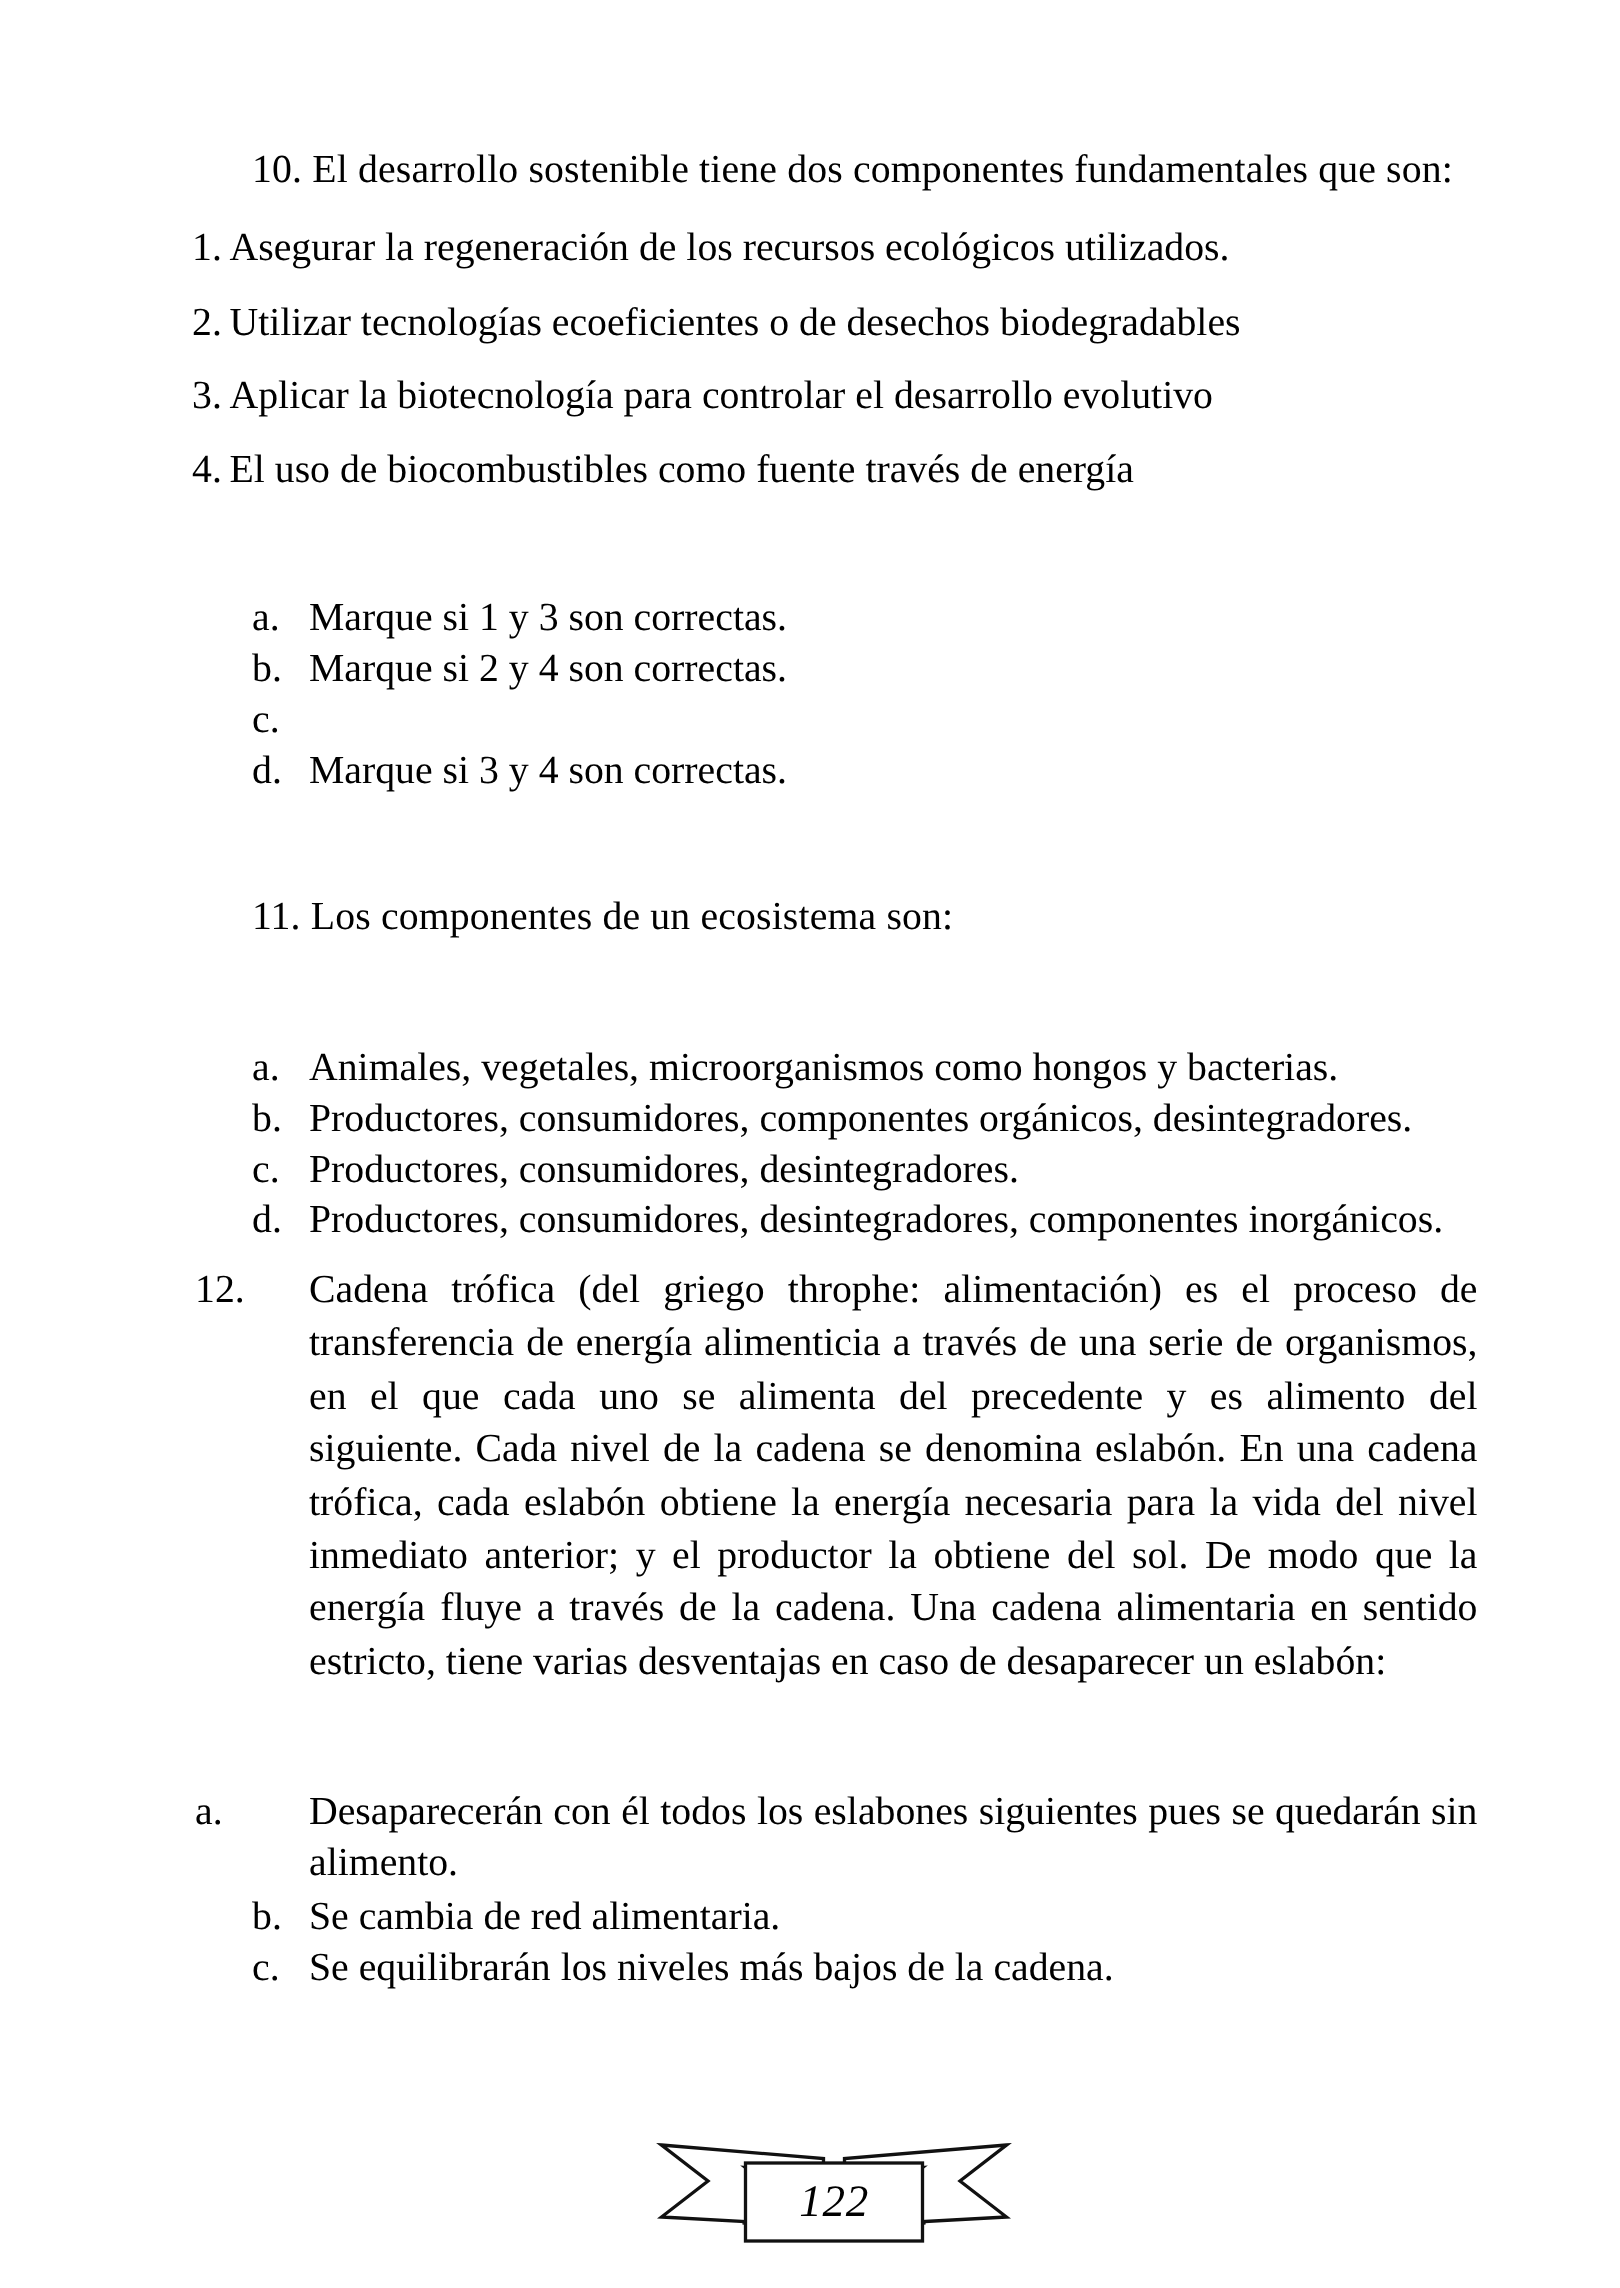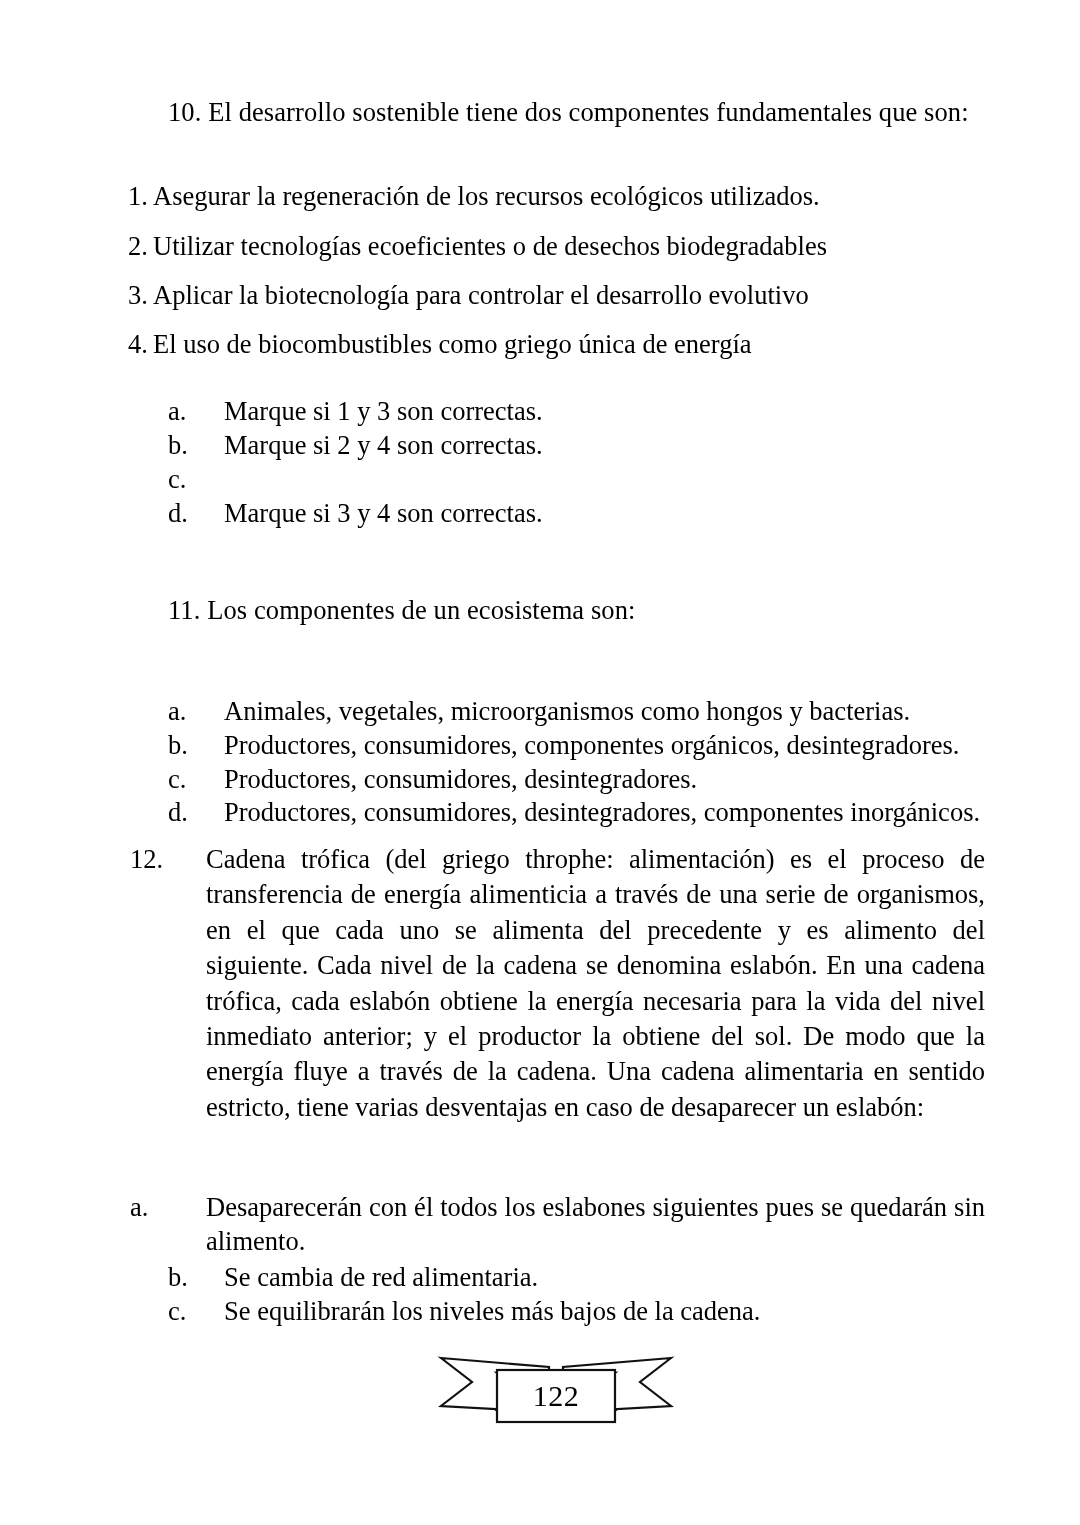--- a/index.html
+++ b/index.html
@@ -42,40 +42,39 @@
     display: flex;
     align-items: baseline;
     white-space: nowrap;
   }
   .stmt .marker {
     width: 25px;
     flex: 0 0 25px;
   }
   .stmt .body {
     flex: 1 1 auto;
-    margin-top: 32px;
   }
 
   
   .opt {
     position: absolute;
     left: 168px;
     font-size: 26.5px;
     line-height: 1.30;
     display: flex;
     align-items: baseline;
   }
   .opt .marker {
     width: 38px;
     flex: 0 0 38px;
   }
   .opt .body {
     flex: 1 1 auto;
   }
-  .opt.nowrap .body { white-space: nowrap; margin-left: 18px; }
+  .opt.nowrap .body { white-space: nowrap; }
 
   
   .opt.justify {
     display: block;
     right: 95px;
   }
   .opt.justify .inner {
     text-align: justify;
     text-justify: inter-word;
     padding-left: 38px;
@@ -106,23 +105,24 @@
   }
   .para .marker-inline {
     display: inline-block;
     width: 38px;
   }
 
   
   .ribbon {
     position: absolute;
     left: 432px;
-    top: 1348px;
+    top: 1420px;
     width: 248px;
     height: 82px;
+    font-style: italic;
   }
   .ribbon svg { display: block; }
   .ribbon .pagenum {
     position: absolute;
     left: 0;
     top: 0;
     width: 248px;
     height: 82px;
     display: flex;
     align-items: center;
@@ -151,21 +151,21 @@
   <div class="stmt" style="top:198px;">
     <span class="marker">2.</span>
     <span class="body">Utilizar tecnologías ecoeficientes o de desechos biodegradables</span>
   </div>
   <div class="stmt" style="top:247px;">
     <span class="marker">3.</span>
     <span class="body">Aplicar la biotecnología para controlar el desarrollo evolutivo</span>
   </div>
   <div class="stmt" style="top:296px;">
     <span class="marker">4.</span>
-    <span class="body">El uso de biocombustibles como griego única de energía</span>
+    <span class="body">El uso de biocombustibles como fuente través de energía</span>
   </div>
 
   <div class="opt nowrap" style="top:394px;">
     <span class="marker">a.</span>
     <span class="body">Marque si 1 y 3 son correctas.</span>
   </div>
   <div class="opt nowrap" style="top:428px;">
     <span class="marker">b.</span>
     <span class="body">Marque si 2 y 4 son correctas.</span>
   </div>

